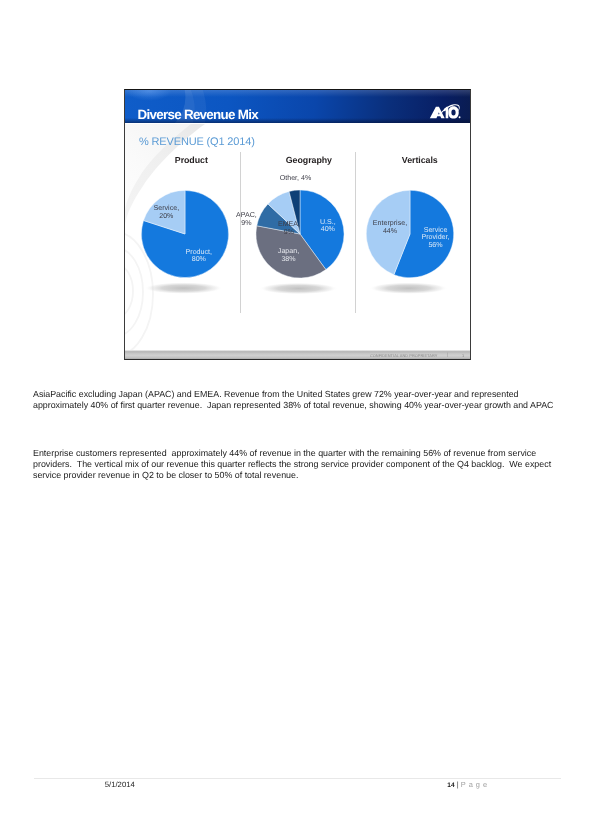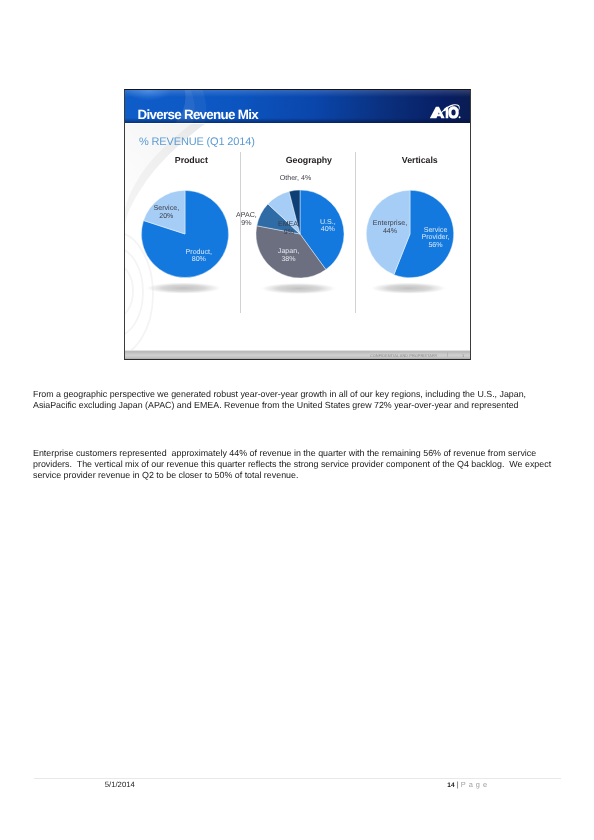--- a/index.html
+++ b/index.html
@@ -194,22 +194,22 @@
         </div>
       <div class="slide-footer">
         <div class="slide-footer-txt">CONFIDENTIAL AND PROPRIETARY</div>
         <div class="slide-footer-sep">|</div>
         <div class="slide-footer-num">1</div>
       </div>
     </div>
   </div>
 
   <div class="para" id="para1" style="top:388.6px">
-      <div class="pline">From a geographic perspective we generated robust year-over-year growth in all of our key regions, including the U.S., Japan,</div>
       <div class="pline">AsiaPacific excluding Japan (APAC) and EMEA. Revenue from the United States grew 72% year-over-year and represented</div>
+      <div class="pline">approximately 40% of first quarter revenue.  Japan represented 38% of total revenue, showing 40% year-over-year growth and APAC</div>
     </div>
   <div class="para para2" id="para2" style="top:447.6px">
       <div class="pline">Enterprise customers represented  approximately 44% of revenue in the quarter with the remaining 56% of revenue from service</div>
       <div class="pline">providers.  The vertical mix of our revenue this quarter reflects the strong service provider component of the Q4 backlog.  We expect</div>
       <div class="pline">service provider revenue in Q2 to be closer to 50% of total revenue.</div>
     </div>
 
   <div class="footer-rule"></div>
   <div class="footer-date">5/1/2014</div>
   <div class="footer-page"><b>14</b> <span class="sep">|</span> <span class="pg">P a g e</span></div>

